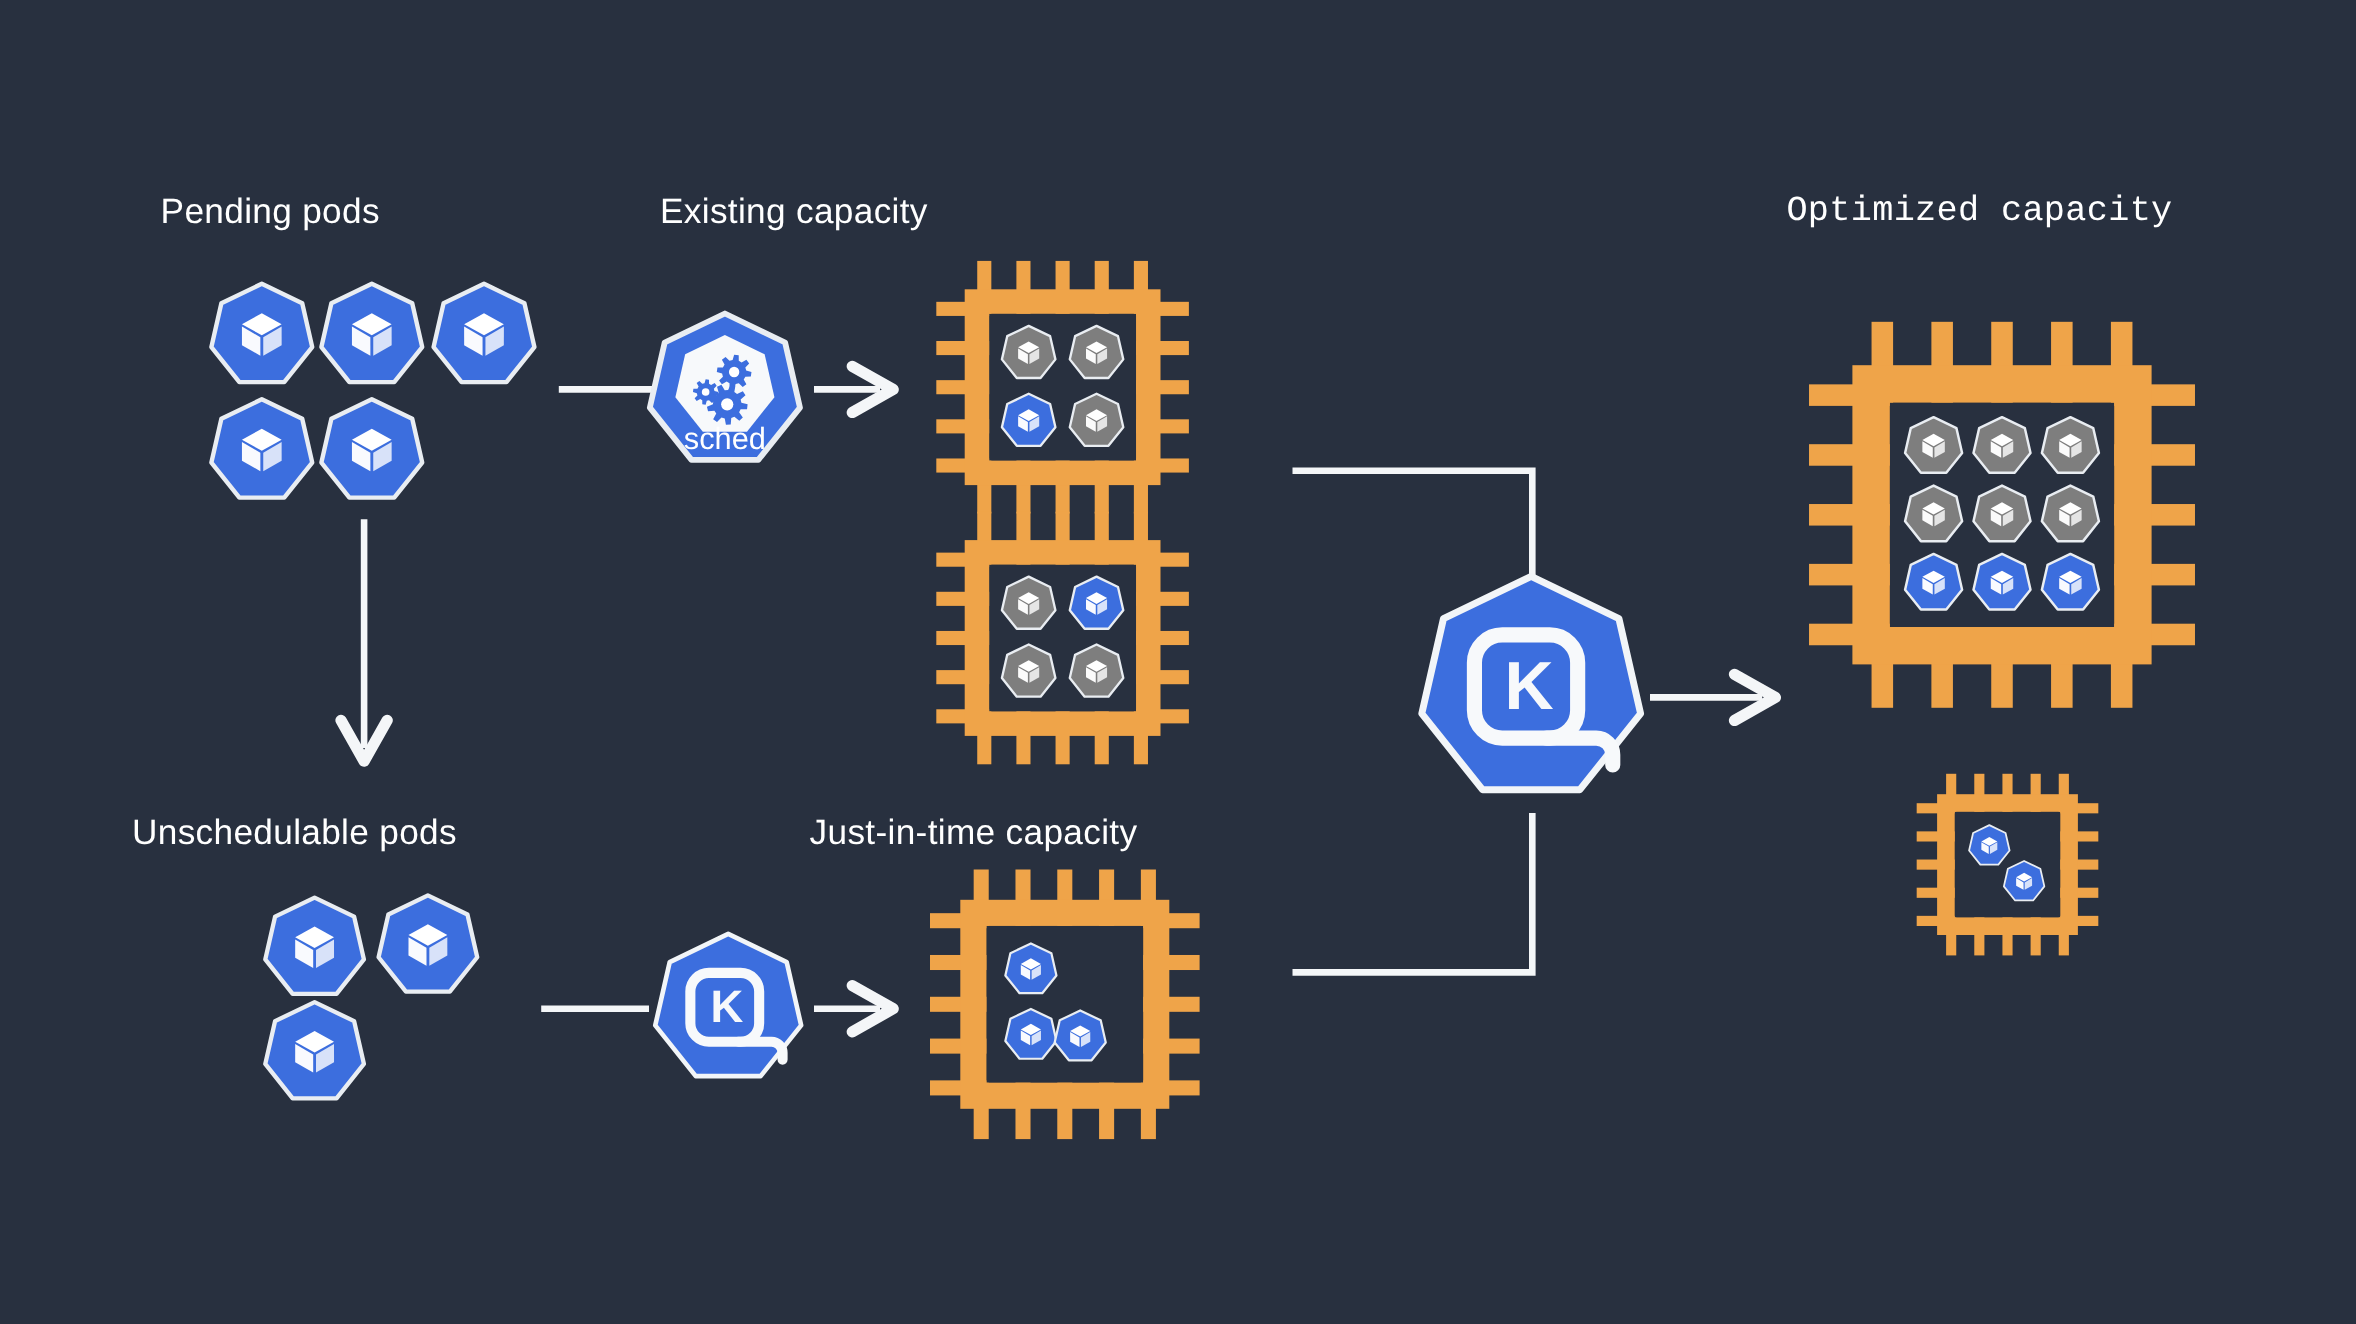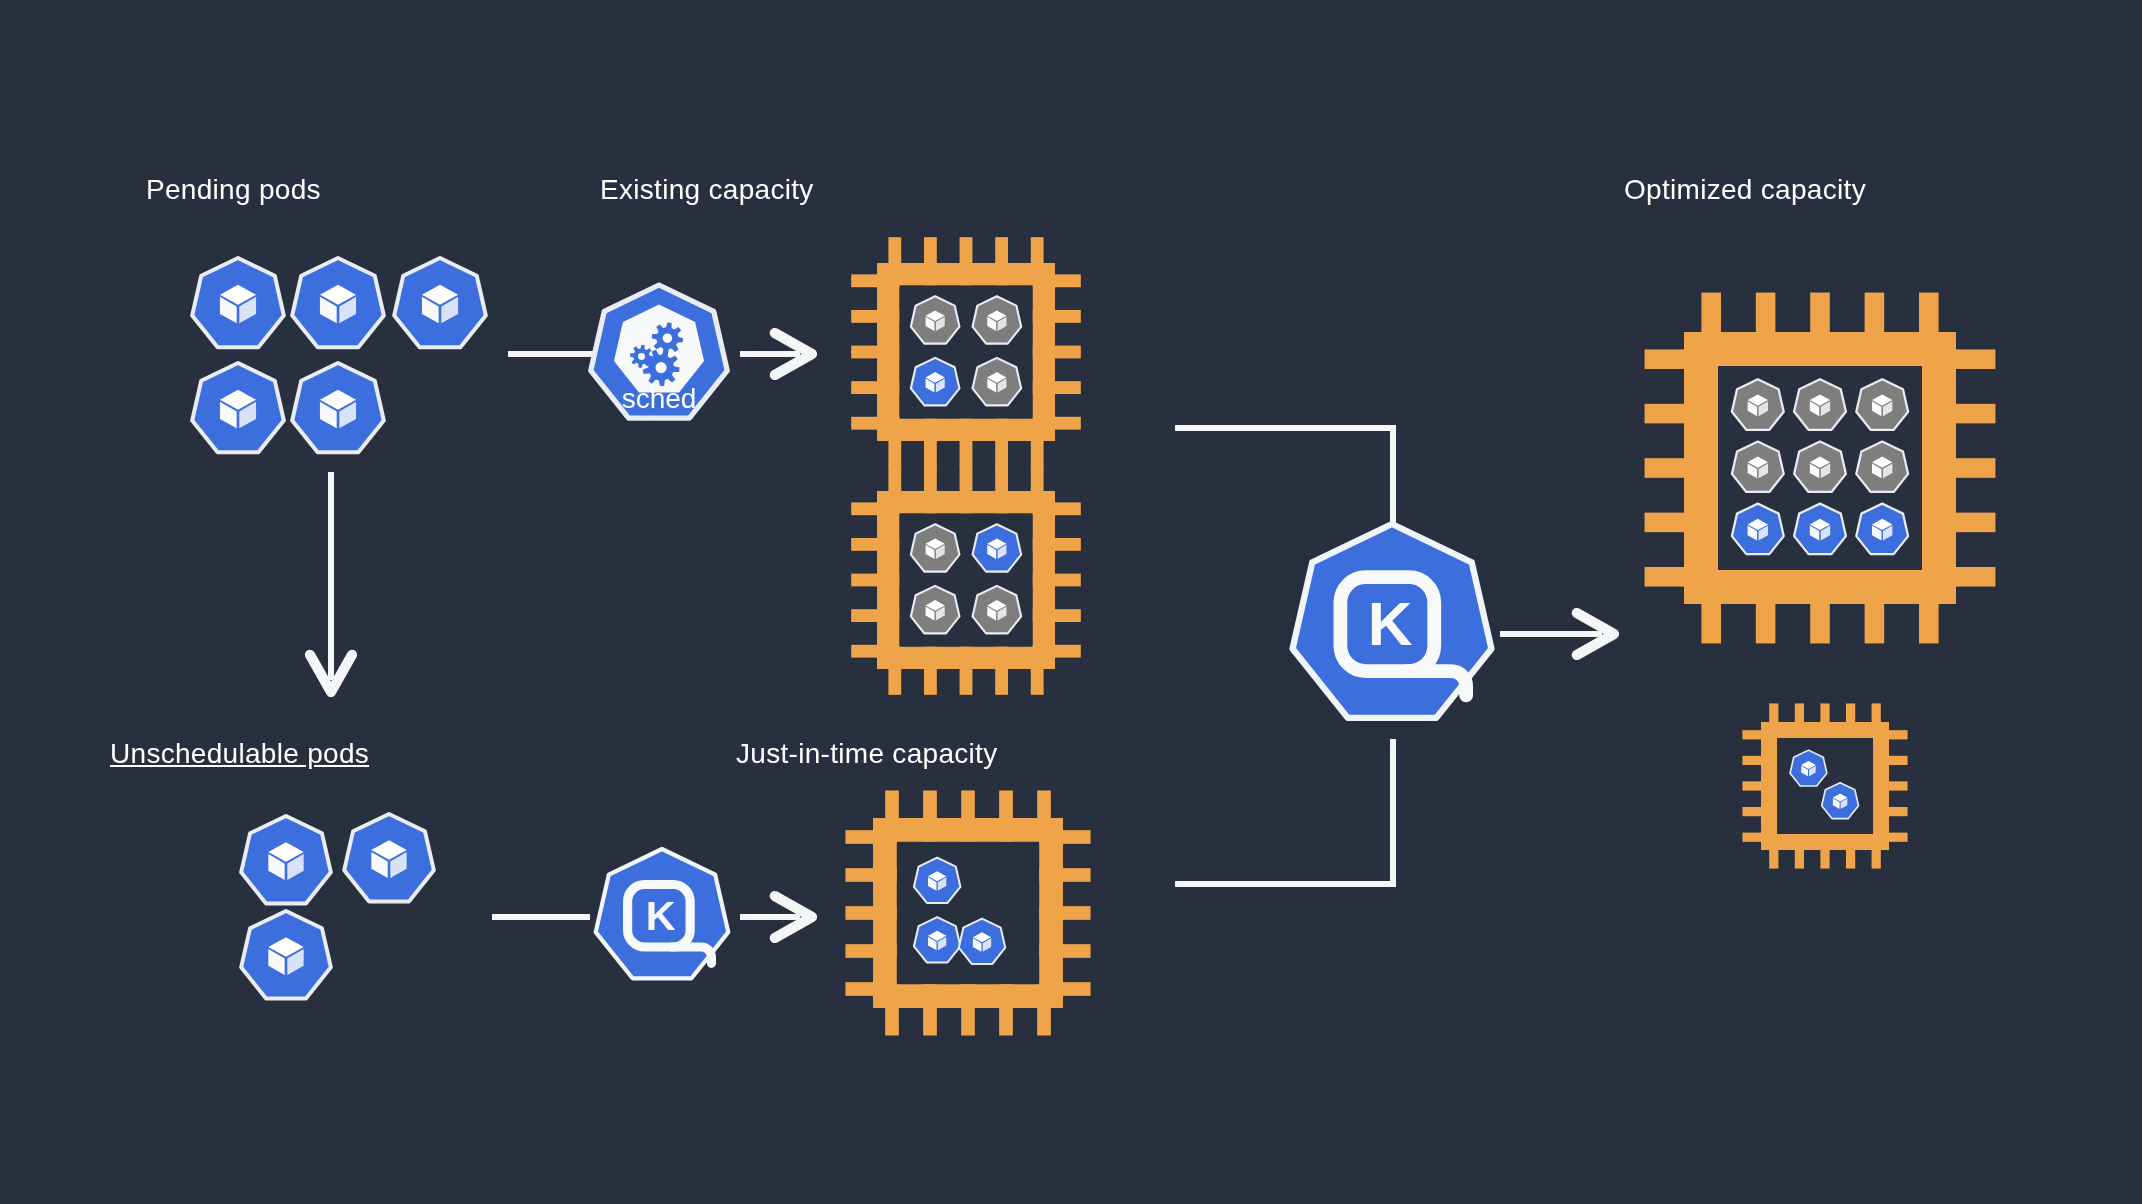--- a/index.html
+++ b/index.html
@@ -3,34 +3,34 @@
 <meta charset="utf-8">
 <style>
   html,body{margin:0;padding:0;background:#28303f;}
   body{
     width:2142px;height:1204px;position:relative;overflow:hidden;
     font-family:"Liberation Sans", sans-serif;
     background:#28303f;
   }
   #stage{position:absolute;left:0;top:0;width:2142px;height:1204px;}
   .lbl{
-    position:absolute;color:#ffffff;font-size:28px;font-weight:400;
+    position:absolute;color:#ffffff;font-size:32px;font-weight:400;
     letter-spacing:0.3px;white-space:nowrap;line-height:1;
   }
   svg{display:block;overflow:visible;}
 </style>
 </head>
 <body>
 
 <div id="stage">
 
   <div class="lbl" style="left:146px;top:176px;">Pending pods</div>
   <div class="lbl" style="left:600px;top:176px;">Existing capacity</div>
-  <div class="lbl" style="left:1624px;top:176px;">Optimized capacity</div>
-  <div class="lbl" style="left:110px;top:740px;text-decoration:underline;">Unschedulable pods</div>
+  <div class="lbl" style="left:1624px;top:176px;font-family:Liberation Mono, monospace;">Optimized capacity</div>
+  <div class="lbl" style="left:120px;top:740px;">Unschedulable pods</div>
   <div class="lbl" style="left:736px;top:740px;">Just-in-time capacity</div>
 
   <svg width="2142" height="1204" viewBox="0 0 2142 1204" style="position:absolute;left:0;top:0;">
     <defs>
 
       <g id="hept7">
         <polygon points="0,-1 0.7818,-0.6235 0.9749,0.2225 0.4339,0.9010 -0.4339,0.9010 -0.9749,0.2225 -0.7818,-0.6235"></polygon>
       </g>
 
       <g id="cube">

